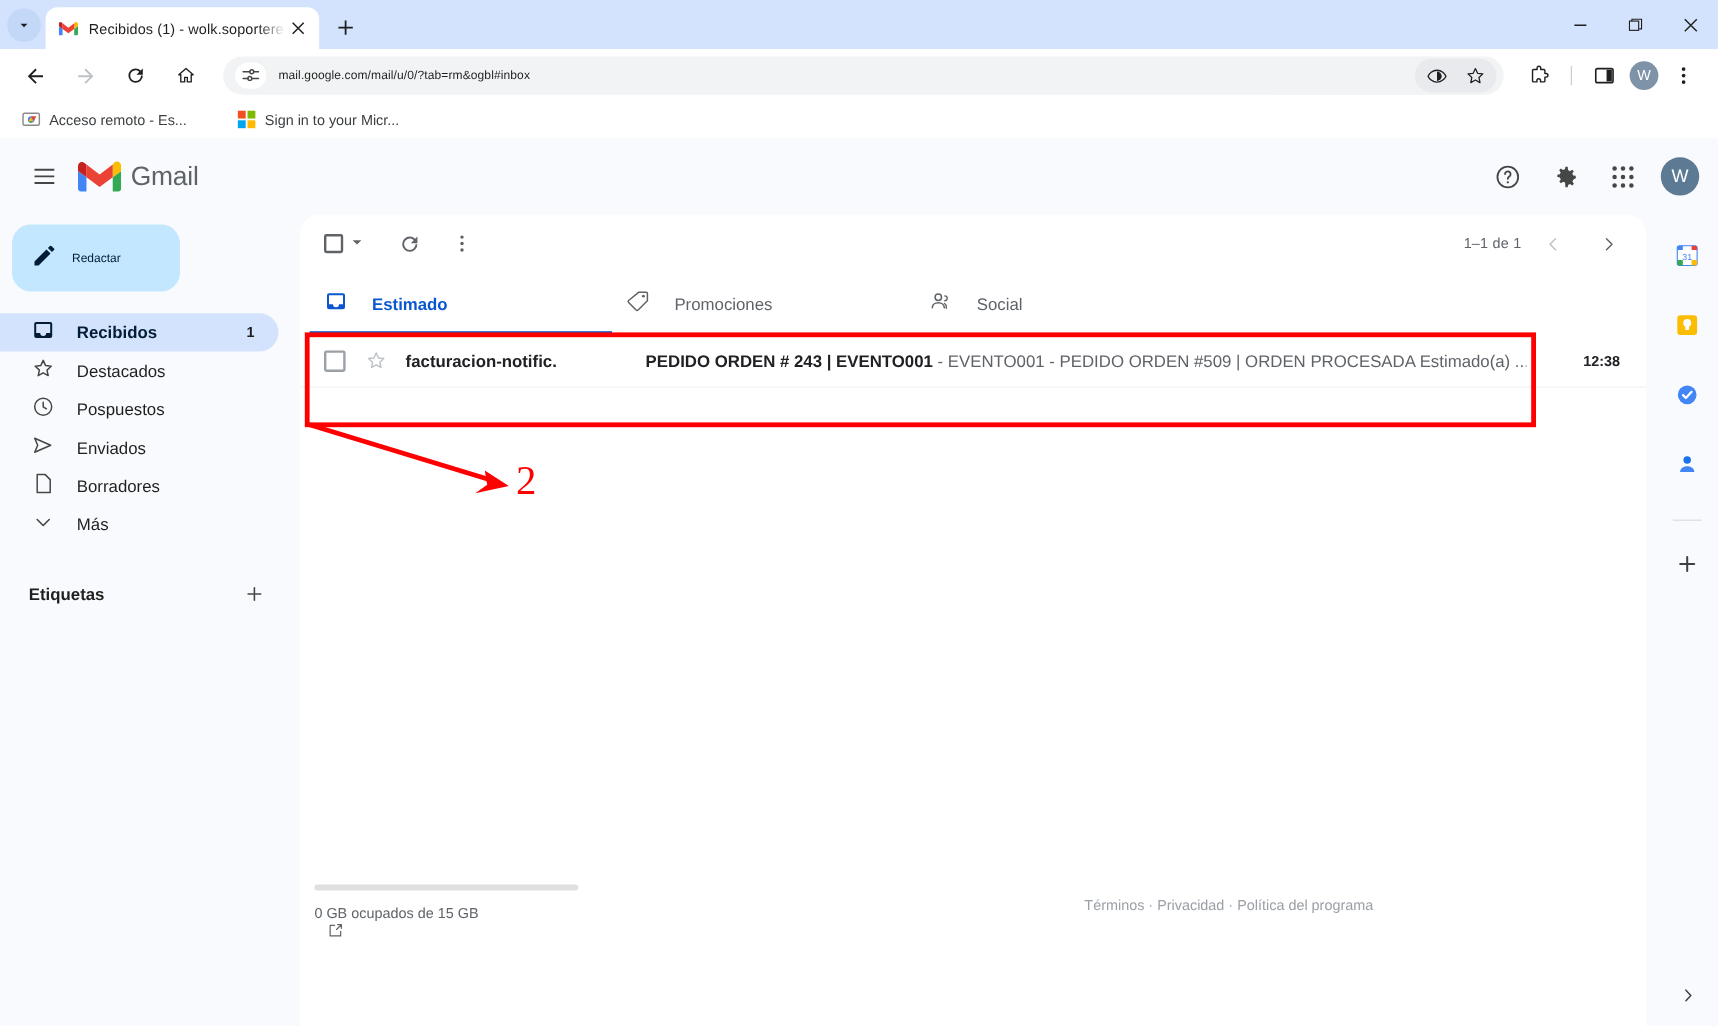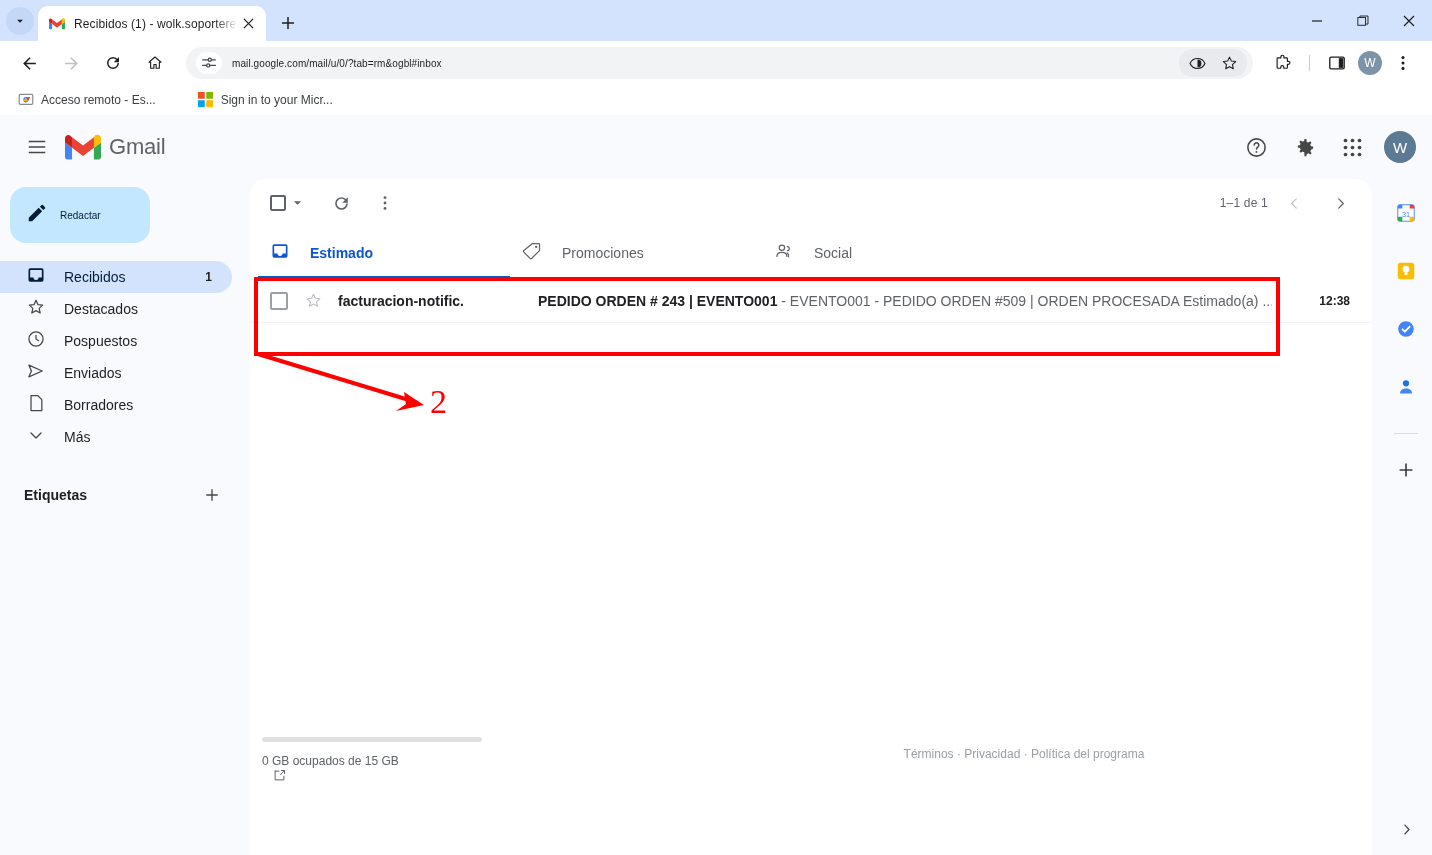--- a/index.html
+++ b/index.html
@@ -91,21 +91,21 @@
     width: 140px; height: 56px; margin: 0 0 18px 10px; border-radius: 16px;
     background: #c2e7ff; display: flex; align-items: center; padding-left: 16px; cursor: pointer;
   }
   .compose-label { font-size: 10px; color: #001d35; margin-left: 12px; }
   .nav-item {
     height: 32px; display: flex; align-items: center; border-radius: 0 16px 16px 0;
     padding-left: 26px; cursor: pointer; margin-bottom: 0; width: 232px;
   }
   .nav-item.active { background: #d3e3fd; }
   .nav-label { font-size: 14px; color: #1f1f1f; margin-left: 18px; flex: 1; }
-  .nav-item.active .nav-label { font-weight: normal; color: #001d35; }
+  .nav-item.active .nav-label { font-weight: bold; color: #001d35; }
   .nav-count { font-size: 12px; color: #1f1f1f; font-weight: bold; margin-right: 20px; }
   .labels-row { height: 40px; display: flex; align-items: center; padding-left: 24px; margin-top: 22px; }
   .labels-title { font-size: 14px; color: #1f1f1f; font-weight: bold; flex: 1; }
   .labels-add { width: 32px; height: 32px; display:flex; align-items:center; justify-content:center; border-radius:50%; margin-right: 22px; cursor:pointer; }
 
   .maincard {
     flex: 1; background: #ffffff; border-radius: 16px 16px 0 0;
     margin-right: 8px; position: relative; overflow: hidden;
   }
   .listtoolbar { height: 48px; display: flex; align-items: center; padding: 0 4px 0 12px; }

